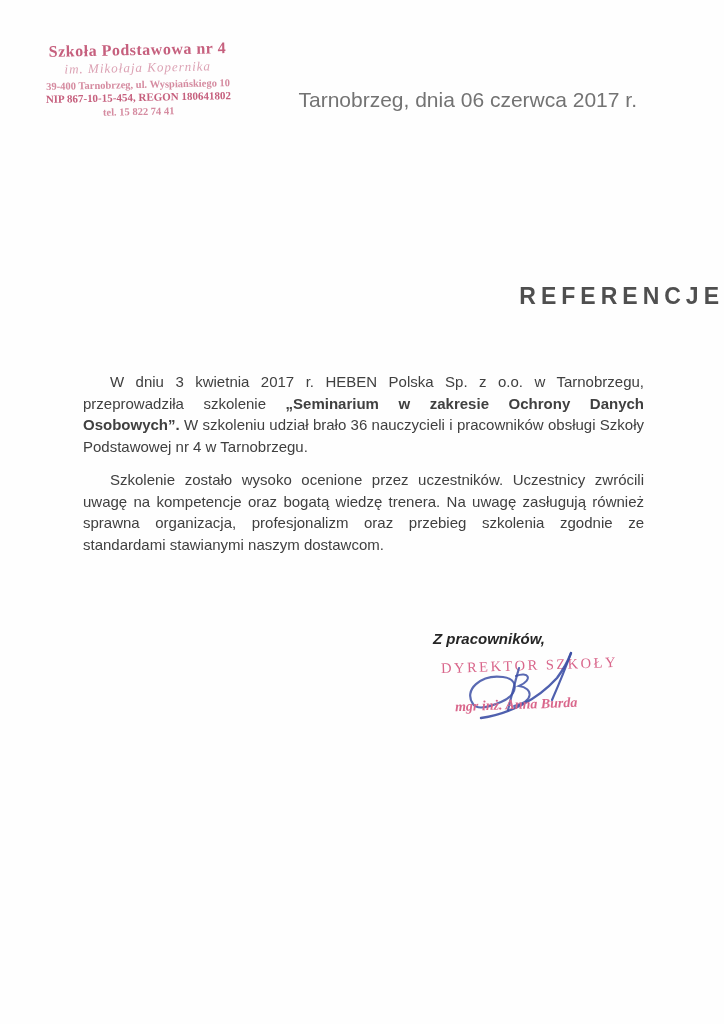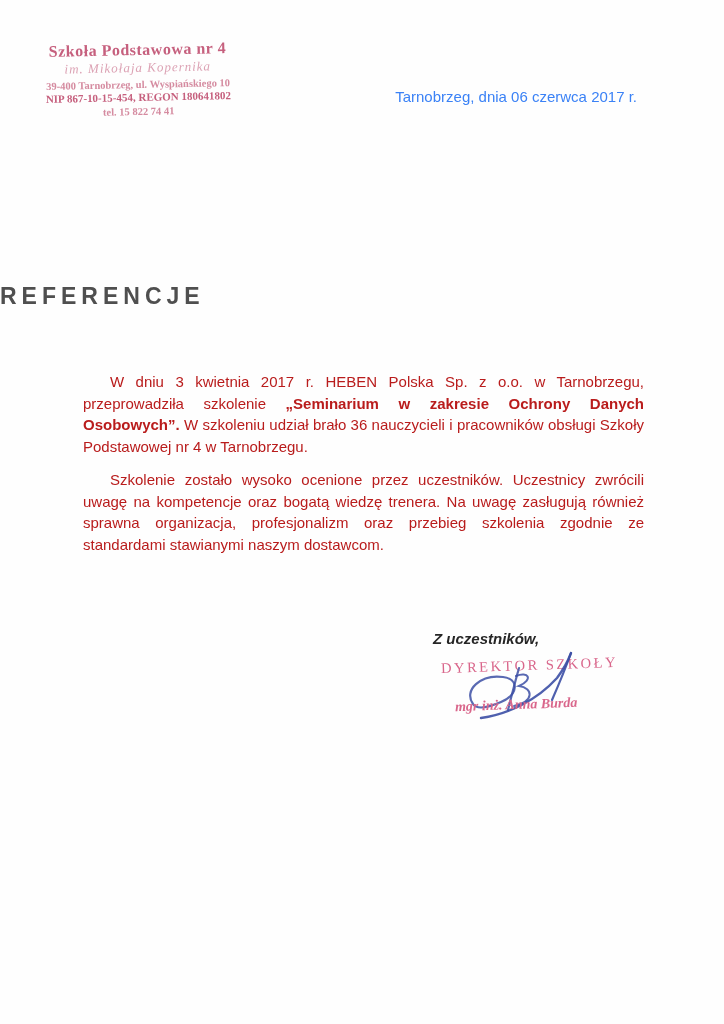--- a/index.html
+++ b/index.html
@@ -21,33 +21,33 @@
     user-select:none;
   }
   .stamp-l1{font-size:16px;font-weight:bold;color:#c6607e;letter-spacing:.5px;}
   .stamp-l2{font-size:13px;font-style:italic;color:#dca2b4;letter-spacing:1px;}
   .stamp-l3{font-size:10.5px;font-weight:bold;color:#d58ba0;margin-top:2px;}
   .stamp-l4{font-size:11px;font-weight:bold;color:#c6607e;}
   .stamp-l5{font-size:10.5px;font-weight:bold;color:#d58ba0;}
   
   .dateline{
     position:absolute;top:88px;right:87px;
-    font-size:15px;color:#3b82f6;
+    font-size:21px;color:#737373;
   }
   
   .doc-title{
     position:absolute;top:283px;left:0;width:100%;
-    text-align:left;
+    text-align:right;
     font-size:23px;font-weight:bold;color:#4f4f4f;
     letter-spacing:5px;
   }
   
   .body-text{
     position:absolute;left:83px;top:371px;width:561px;
-    font-size:15px;color:#b91c1c;line-height:21.5px;
+    font-size:15px;color:#404040;line-height:21.5px;
     text-align:justify;
   }
   .body-text p{margin:0 0 12px 0;text-indent:27px;}
   .body-text .b{font-weight:bold;}
   
   .sig-block{position:absolute;left:433px;top:630px;width:230px;height:110px;}
   .sig-closing{
     font-size:15px;font-weight:bold;font-style:italic;color:#262626;
   }
   .sig-stamp-title{
@@ -82,21 +82,21 @@
   <div class="dateline">Tarnobrzeg, dnia 06 czerwca 2017 r.</div>
 
   <div class="doc-title">REFERENCJE</div>
 
   <div class="body-text">
     <p><span>W dniu 3 kwietnia 2017 r. HEBEN Polska Sp. z o.o. w Tarnobrzegu, przeprowadziła szkolenie </span><span class="b">„Seminarium w zakresie Ochrony Danych Osobowych”.</span><span> W szkoleniu udział brało 36 nauczycieli i pracowników obsługi Szkoły Podstawowej nr 4 w Tarnobrzegu.</span></p>
     <p>Szkolenie zostało wysoko ocenione przez uczestników. Uczestnicy zwrócili uwagę na kompetencje oraz bogatą wiedzę trenera. Na uwagę zasługują również sprawna organizacja, profesjonalizm oraz przebieg szkolenia zgodnie ze standardami stawianymi naszym dostawcom.</p>
   </div>
 
   <div class="sig-block">
-    <div class="sig-closing">Z uczestników,</div>
+    <div class="sig-closing">Z pracowników,</div>
     <div class="sig-stamp-title">DYREKTOR SZKOŁY</div>
     <svg class="sig-ink" width="170" height="90" viewBox="0 0 170 90" fill="none">
 
       <path d="M22,56 C12,42 30,26 52,29 C68,31 68,46 50,54 C36,60 26,62 22,56" stroke="#3c4fa5" stroke-width="2.2" stroke-linecap="round" fill="none" opacity="0.85"></path>
 
       <path d="M68,20 C64,34 60,50 57,62" stroke="#3c4fa5" stroke-width="2.2" stroke-linecap="round" fill="none" opacity="0.85"></path>
       <path d="M65,28 C77,23 83,31 68,38 C82,40 84,53 63,58" stroke="#3c4fa5" stroke-width="2" stroke-linecap="round" fill="none" opacity="0.85"></path>
 
       <path d="M30,70 C58,66 86,52 106,30 C112,22 117,13 120,5" stroke="#3c4fa5" stroke-width="2.4" stroke-linecap="round" fill="none" opacity="0.9"></path>
       <path d="M101,52 C108,36 115,19 120,5" stroke="#3c4fa5" stroke-width="2.2" stroke-linecap="round" fill="none" opacity="0.9"></path>

